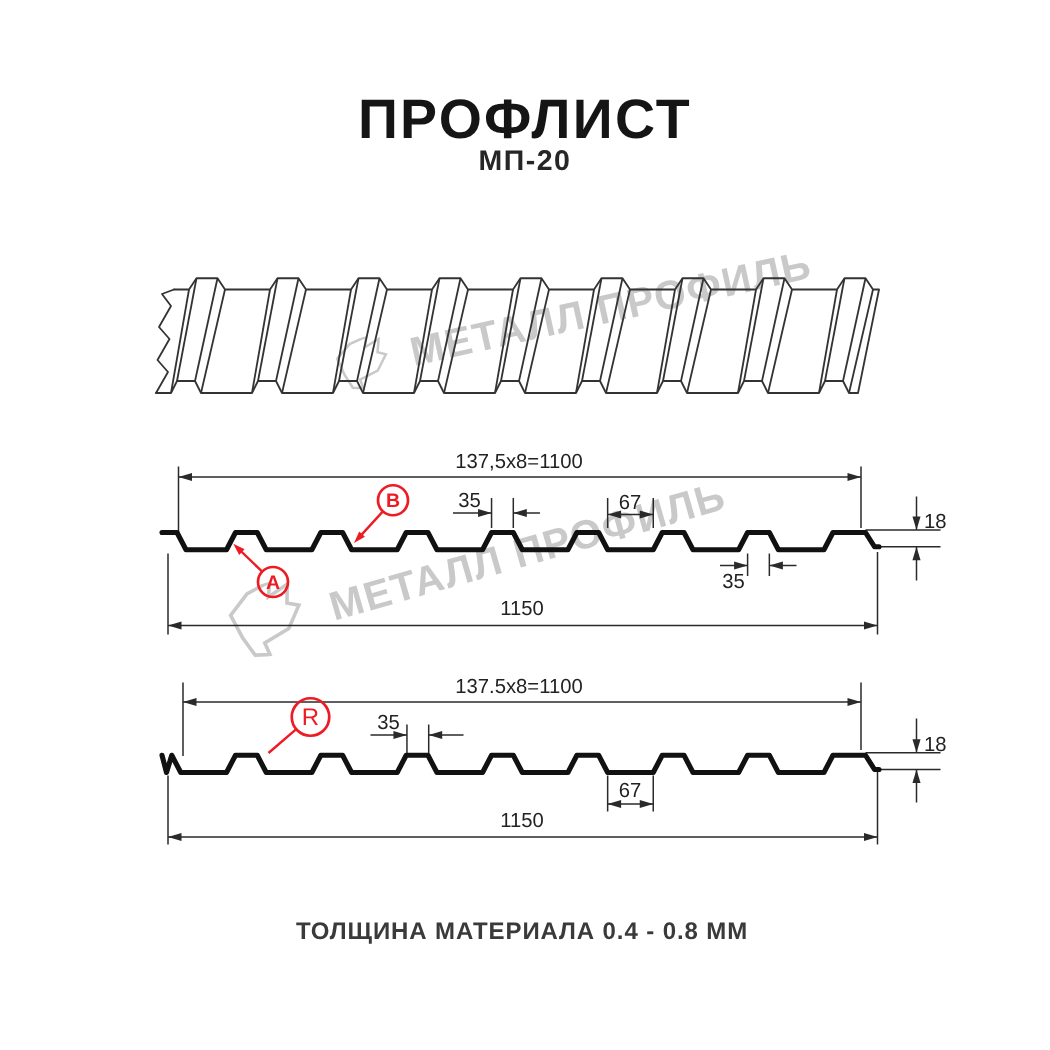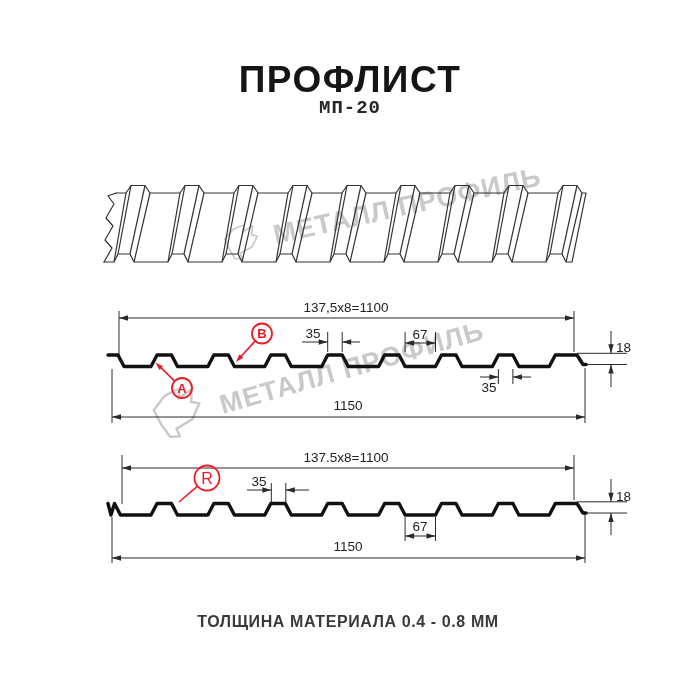--- a/index.html
+++ b/index.html
@@ -1,21 +1,21 @@
 <!DOCTYPE html>
 <html><head>
 <meta charset="utf-8">
 <style>
   html,body{margin:0;padding:0;background:#f2f3f4;}
   #page{position:relative;width:700px;height:700px;background:#ffffff;overflow:hidden;
         font-family:"Liberation Sans",sans-serif;}
   .hdr-title{position:absolute;left:0;top:60px;width:700px;text-align:center;
         font-size:37px;line-height:40px;font-weight:800;letter-spacing:1.5px;color:#151515;}
   .hdr-sub{position:absolute;left:0;top:97px;width:700px;text-align:center;
-        font-size:19px;line-height:22px;font-weight:600;letter-spacing:1px;color:#262626;font-family:Liberation Mono, monospace;}
+        font-size:19px;line-height:22px;font-weight:600;letter-spacing:1px;color:#262626;}
   .footer{position:absolute;left:0;top:613px;width:696px;text-align:center;
         font-size:16px;font-weight:600;letter-spacing:0.6px;color:#3a3a3a;}
   .wm{position:absolute;display:flex;align-items:center;gap:10px;color:#c9c9c9;
       font-weight:700;font-size:27px;letter-spacing:1px;white-space:nowrap;
       transform-origin:left center;z-index:1;}
   #wm1{left:225px;top:229px;transform:rotate(-12.5deg);}
   #wm2{left:155px;top:400px;transform:rotate(-16deg);}
   #diagram{position:absolute;left:0;top:0;z-index:2;}
   text.dim{font-family:"Liberation Sans",sans-serif;font-size:13.5px;fill:#222222;}
   text.redlb{font-family:"Liberation Sans",sans-serif;font-size:13px;font-weight:700;fill:#ed1c24;}

